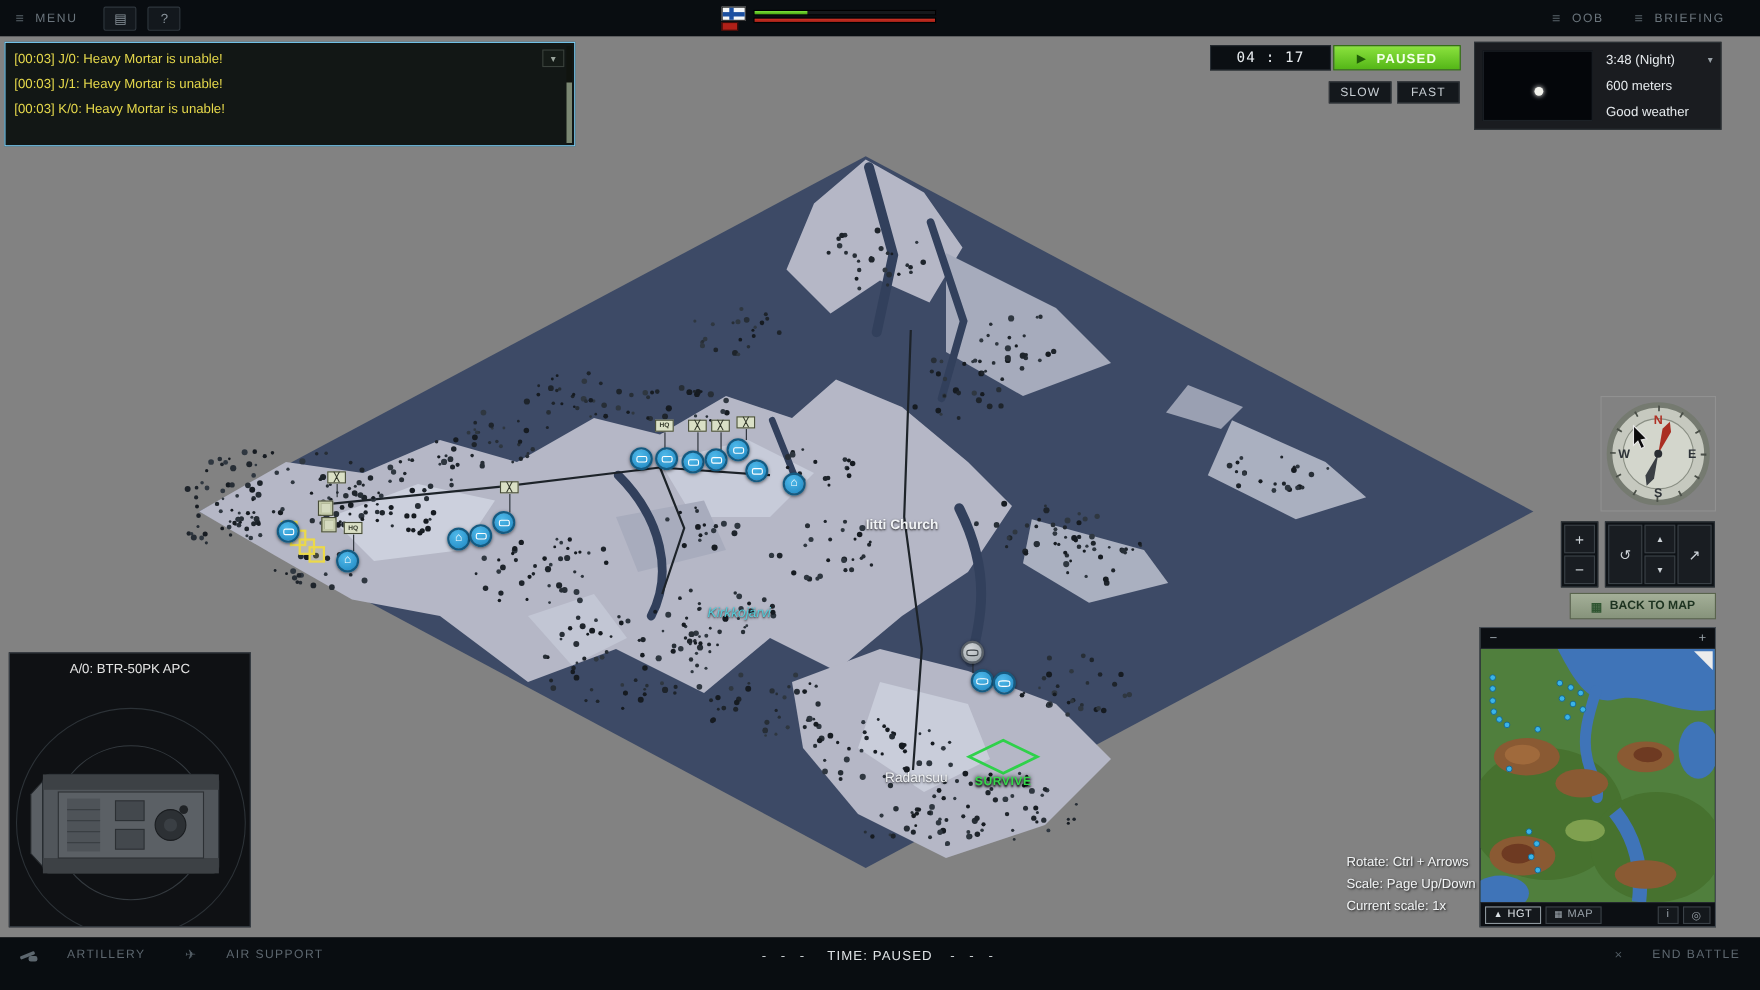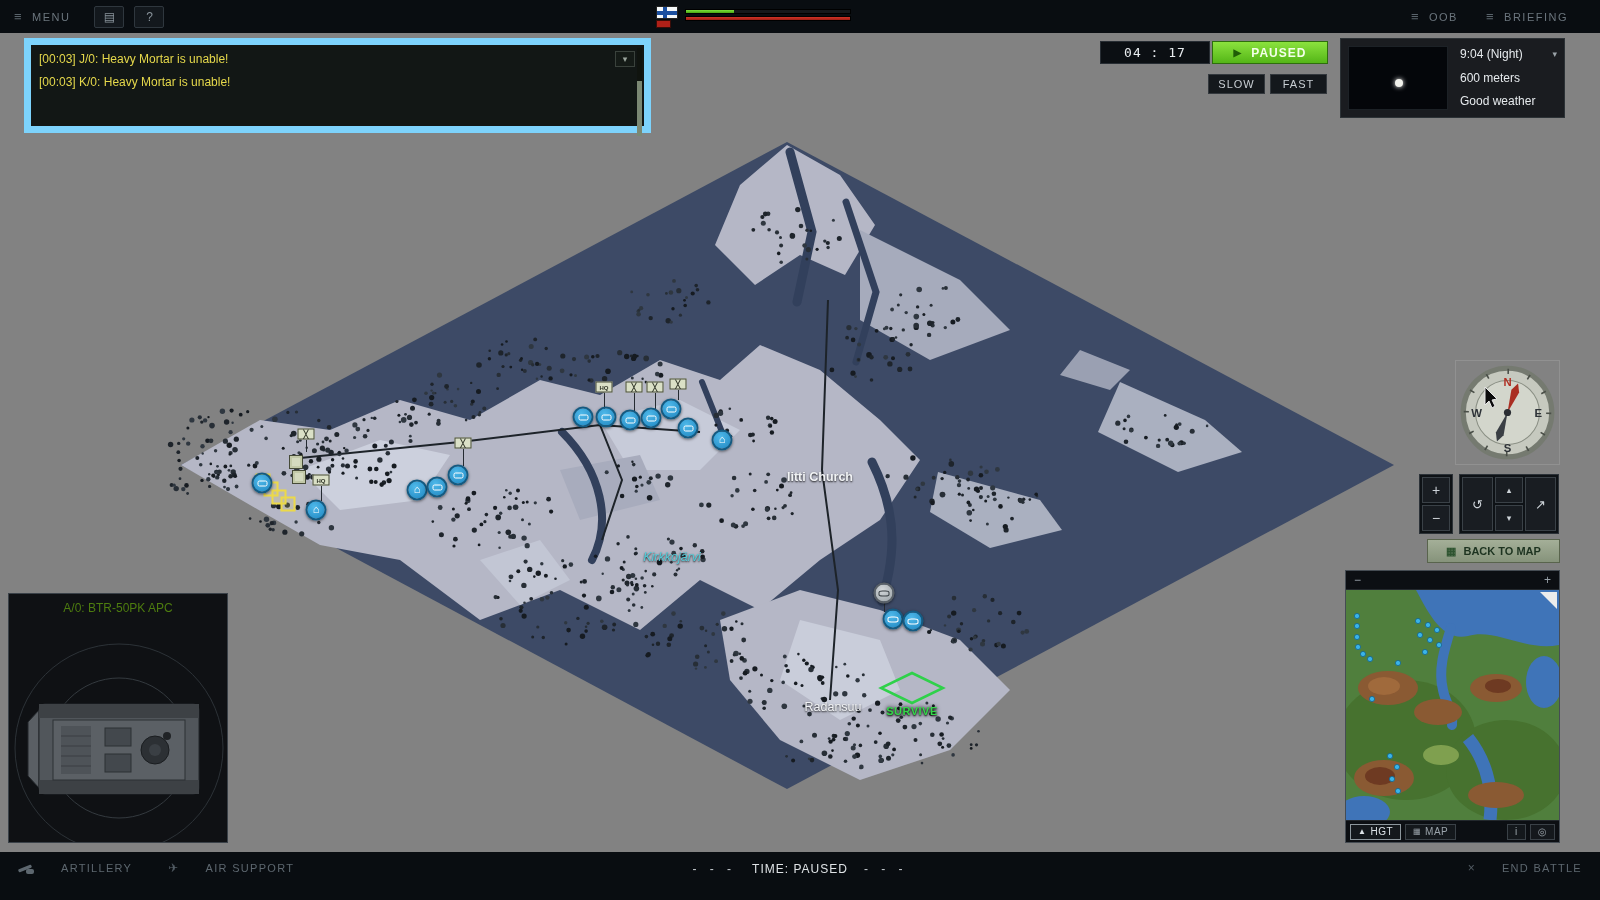--- a/index.html
+++ b/index.html
@@ -39,21 +39,21 @@
   .fin-flag::after{content:"";position:absolute;left:0;top:4px;width:100%;height:4px;background:#1b4fa0}
   .red-flag{width:15px;height:8px;background:#b02018;border:1px solid #3a0c08}
   .bars{display:flex;flex-direction:column;gap:2px;padding-top:3px}
   .bar{width:166px;height:5px;background:#15181b;border:1px solid #000}
   .bar .fill{height:100%}
   .fill.green{background:linear-gradient(#7ee23c,#49a512)}
   .fill.red{background:linear-gradient(#d23326,#9c1f16)}
   .tb-right{margin-left:auto;display:flex;align-items:center;padding-right:18px}
 
   
-  .msg-panel{position:absolute;left:24px;top:38px;width:627px;height:95px;background:rgba(10,15,13,.93);border:7px solid #7dd3fc;z-index:20}
+  .msg-panel{position:absolute;left:4px;top:38px;width:519px;height:95px;background:rgba(10,15,13,.93);border:1px solid #7dd3fc;z-index:20}
   .msg-list{padding:3px 26px 0 8px}
   .msg{color:#e5d84b;font-size:12px;line-height:23px;white-space:nowrap}
   .msg-dd{position:absolute;right:9px;top:6px;width:20px;height:16px;border:1px solid #3a423c;background:#151b17;color:#9aa49c;display:flex;align-items:center;justify-content:center;font-size:9px}
   .msg-scroll{position:absolute;right:2px;top:3px;width:5px;height:88px;background:#10140f}
   .msg-thumb{position:absolute;left:0;right:0;top:38%;height:62%;background:#7b8873}
 
   
   .clock-box{position:absolute;left:1100px;top:41px;width:110px;height:23px;background:#0b0f13;border:1px solid #272d33;color:#e8ecef;font-family:"DejaVu Sans Mono",monospace;font-size:13px;display:flex;align-items:center;justify-content:center;letter-spacing:1px;z-index:20}
   .resume-btn{position:absolute;left:1212px;top:41px;width:116px;height:23px;background:linear-gradient(#8be23e,#54b617);border:1px solid #2e6e0c;display:flex;align-items:center;justify-content:center;gap:9px;color:#f3ffe9;font-size:12px;font-weight:bold;letter-spacing:1px;z-index:20}
   .resume-btn .play{color:#1f5c07;font-size:10px}
@@ -89,21 +89,21 @@
   .mm-btn.active{border-color:#8c969c;color:#dde3e7}
   .mm-ic{font-size:8px}
   .mm-btn.push{margin-left:auto}
 
   
   .hints{position:absolute;left:1224px;top:776px;z-index:9;color:#f2f4f5;font-size:12px;text-shadow:1px 1px 2px rgba(0,0,0,.85)}
   .hint{margin-bottom:6px;white-space:nowrap}
 
   
   .unit-panel{position:absolute;left:8px;top:593px;width:220px;height:250px;background:rgba(10,13,16,.96);border:1px solid #3a4148;z-index:20}
-  .up-title{text-align:center;padding-top:7px;font-size:12px;color:#4d7c0f}
+  .up-title{text-align:center;padding-top:7px;font-size:12px;color:#e5e5e5}
   .veh-svg{position:absolute;left:0;top:26px}
 
   
   .bottom-bar{position:absolute;left:0;top:852px;width:1600px;height:48px;background:#090d11;z-index:30;display:flex;align-items:flex-start;padding:6px 18px 0}
   .bb-left{display:flex;gap:36px}
   .bb-btn{display:flex;align-items:center;gap:26px;color:#5d676f;font-size:11px;letter-spacing:1.3px;height:20px}
   .bb-ic{font-size:12px;color:#525c64}
   .arty-ic{width:17px;height:11px;position:relative;display:inline-block}
   .arty-ic::before{content:"";position:absolute;left:0;top:4px;width:14px;height:3px;background:#5d676f;transform:rotate(-22deg);border-radius:1px}
   .arty-ic::after{content:"";position:absolute;left:8px;top:6px;width:8px;height:5px;background:#5d676f;border-radius:2px}
@@ -1082,20 +1082,21 @@
       <div class="tb-btn">
         <span class="tb-ic">≡</span>
         <span>BRIEFING</span>
       </div>
     </div>
   </div>
 
   <div class="msg-panel">
     <div class="msg-list" id="msg-list">
         <div class="msg">[00:03] J/0: Heavy Mortar is unable!</div>
+        <div class="msg">[00:03] J/1: Heavy Mortar is unable!</div>
         <div class="msg">[00:03] K/0: Heavy Mortar is unable!</div>
       </div>
     <div class="msg-dd">
       <span>▾</span>
     </div>
     <div class="msg-scroll">
         <div class="msg-thumb"></div>
       </div>
   </div>
 
@@ -1108,21 +1109,21 @@
   </div>
   <div class="speed slow">SLOW</div>
   <div class="speed fast">FAST</div>
 
   <div class="cond-panel">
     <div class="moon-box">
       <div class="moon-dot"></div>
     </div>
     <div class="cond-rows">
       <div class="cond-row">
-        <span>9:04 (Night)</span>
+        <span>3:48 (Night)</span>
         <span class="cond-dd">▾</span>
       </div>
       <div class="cond-row">
           <span>600 meters</span>
         </div>
       <div class="cond-row">
           <span>Good weather</span>
         </div>
     </div>
   </div>
@@ -1229,20 +1230,25 @@
       </div>
       <div class="mm-btn push">
         <span>i</span>
       </div>
       <div class="mm-btn">
         <span>◎</span>
       </div>
     </div>
   </div>
 
+  <div class="hints" id="hints">
+      <div class="hint">Rotate: Ctrl + Arrows</div>
+      <div class="hint">Scale: Page Up/Down</div>
+      <div class="hint">Current scale: 1x</div>
+    </div>
 
   <div class="unit-panel">
     <div class="up-title">A/0: BTR-50PK APC</div>
     <svg class="veh-svg" width="220" height="222" viewBox="0 0 220 222">
       <circle cx="110" cy="128" r="34" fill="none" stroke="#3b4146" stroke-width="1"></circle>
       <circle cx="110" cy="128" r="70" fill="none" stroke="#343a3f" stroke-width="1"></circle>
       <circle cx="110" cy="128" r="104" fill="none" stroke="#2c3237" stroke-width="1"></circle>
       <polygon points="30,90 19,102 19,156 30,168" fill="#5a5f64" stroke="#23272b"></polygon>
       <rect x="30" y="84" width="160" height="90" rx="6" fill="#51565b" stroke="#23272b"></rect>
       <rect x="30" y="84" width="160" height="14" fill="#3d4145"></rect>

